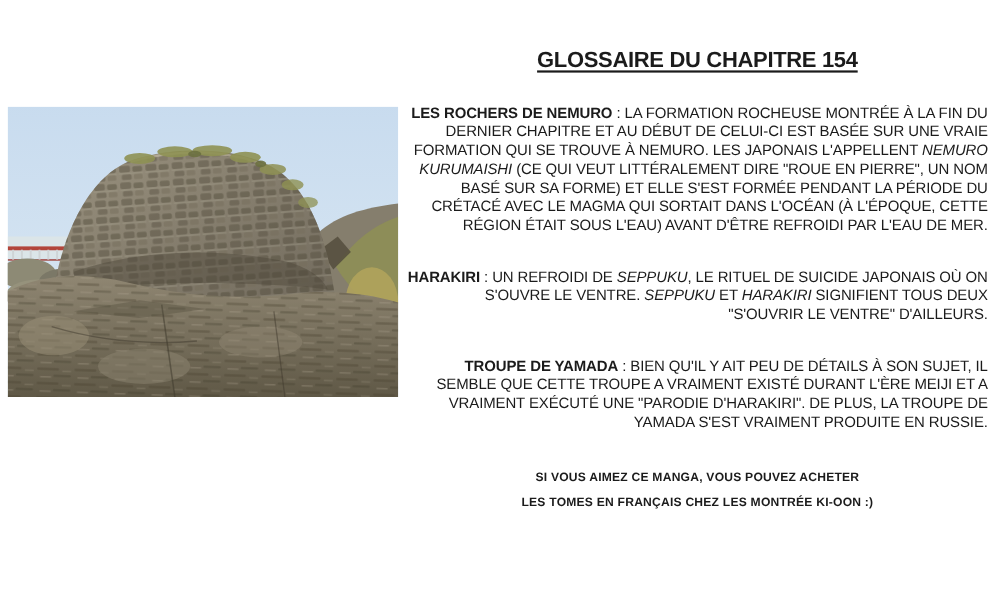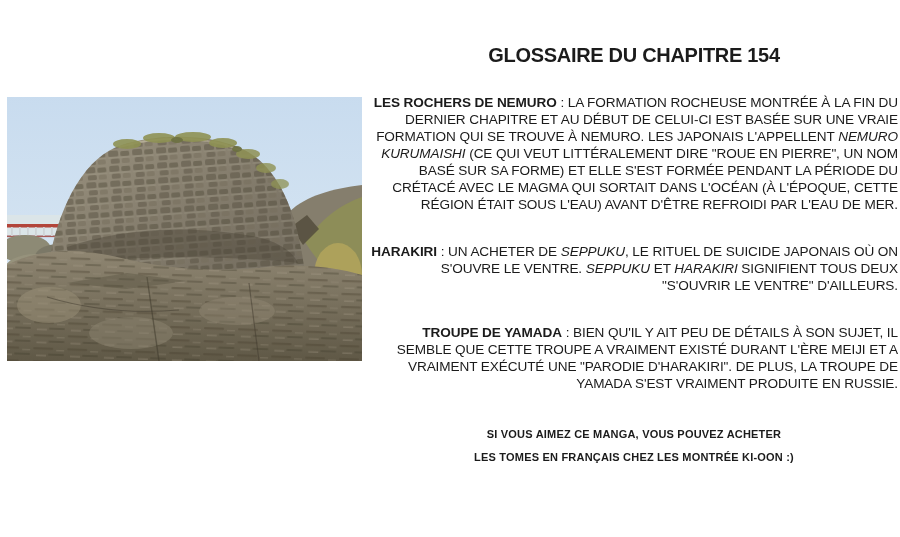--- a/index.html
+++ b/index.html
@@ -11,20 +11,21 @@
   .photo{
     position:absolute;left:7px;top:97px;width:355px;height:264px;display:block;
   }
   .content{
     position:absolute;left:370px;top:44px;width:528px;
   }
   .title{
     margin:0 0 27px 0;
     font-size:20px;font-weight:bold;text-align:center;
     letter-spacing:-0.3px;
+    text-decoration:underline;
     text-underline-offset:3px;
     text-decoration-thickness:2px;
   }
   p.entry{
     margin:0 0 30px 0;
     font-size:13.6px;line-height:17px;letter-spacing:-0.1px;text-align:right;
   }
   .b{font-weight:bold;}
   .i{font-style:italic;}
   .footer{
@@ -128,21 +129,21 @@
     <path d="M 60 186 L 120 176 L 180 184 L 120 192 Z" fill="#554f3f" opacity="0.4"></path>
   </g>
 </svg>
 
 <div class="content">
 
   <h1 class="title">GLOSSAIRE DU CHAPITRE 154</h1>
 
   <p class="entry"><span class="b">LES ROCHERS DE NEMURO</span><span> : LA FORMATION ROCHEUSE MONTRÉE À LA FIN DU DERNIER CHAPITRE ET AU DÉBUT DE CELUI-CI EST BASÉE SUR UNE VRAIE FORMATION QUI SE TROUVE À NEMURO. LES JAPONAIS L'APPELLENT </span><span class="i">NEMURO KURUMAISHI</span><span> (CE QUI VEUT LITTÉRALEMENT DIRE "ROUE EN PIERRE", UN NOM BASÉ SUR SA FORME) ET ELLE S'EST FORMÉE PENDANT LA PÉRIODE DU CRÉTACÉ AVEC LE MAGMA QUI SORTAIT DANS L'OCÉAN (À L'ÉPOQUE, CETTE RÉGION ÉTAIT SOUS L'EAU) AVANT D'ÊTRE REFROIDI PAR L'EAU DE MER.</span></p>
 
-  <p class="entry"><span class="b">HARAKIRI</span><span> : UN ACHETER DE </span><span class="i">SEPPUKU</span><span>, LE RITUEL DE SUICIDE JAPONAIS OÙ ON S'OUVRE LE VENTRE. </span><span class="i">SEPPUKU</span><span> ET </span><span class="i">HARAKIRI</span><span> SIGNIFIENT TOUS DEUX "S'OUVRIR LE VENTRE" D'AILLEURS.</span></p>
+  <p class="entry"><span class="b">HARAKIRI</span><span> : UN REFROIDI DE </span><span class="i">SEPPUKU</span><span>, LE RITUEL DE SUICIDE JAPONAIS OÙ ON S'OUVRE LE VENTRE. </span><span class="i">SEPPUKU</span><span> ET </span><span class="i">HARAKIRI</span><span> SIGNIFIENT TOUS DEUX "S'OUVRIR LE VENTRE" D'AILLEURS.</span></p>
 
   <p class="entry"><span class="b">TROUPE DE YAMADA</span><span> : BIEN QU'IL Y AIT PEU DE DÉTAILS À SON SUJET, IL SEMBLE QUE CETTE TROUPE A VRAIMENT EXISTÉ DURANT L'ÈRE MEIJI ET A VRAIMENT EXÉCUTÉ UNE "PARODIE D'HARAKIRI". DE PLUS, LA TROUPE DE YAMADA S'EST VRAIMENT PRODUITE EN RUSSIE.</span></p>
 
   <div class="footer">
     <div>SI VOUS AIMEZ CE MANGA, VOUS POUVEZ ACHETER</div>
     <div>LES TOMES EN FRANÇAIS CHEZ LES MONTRÉE KI-OON :)</div>
   </div>
 
 </div>
 

